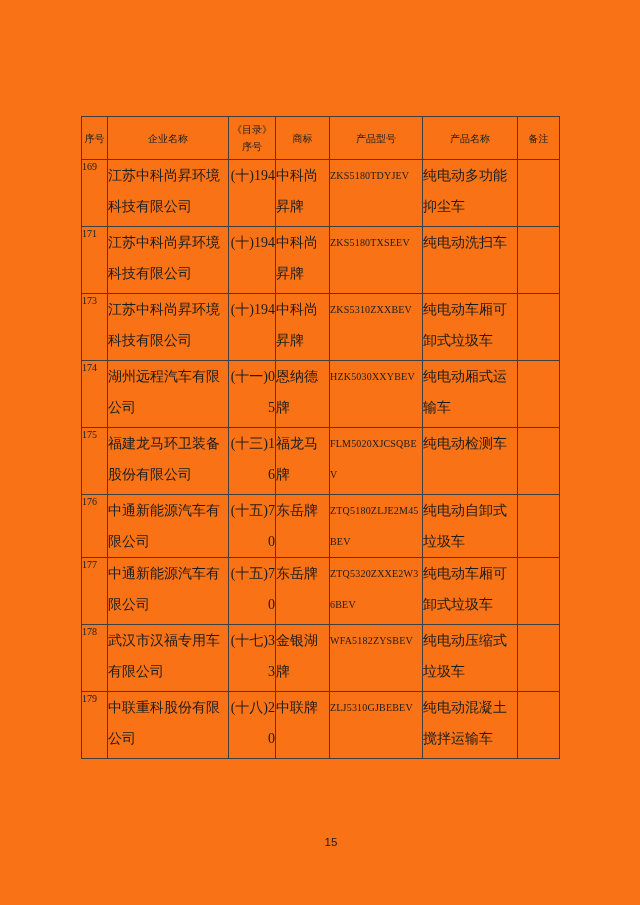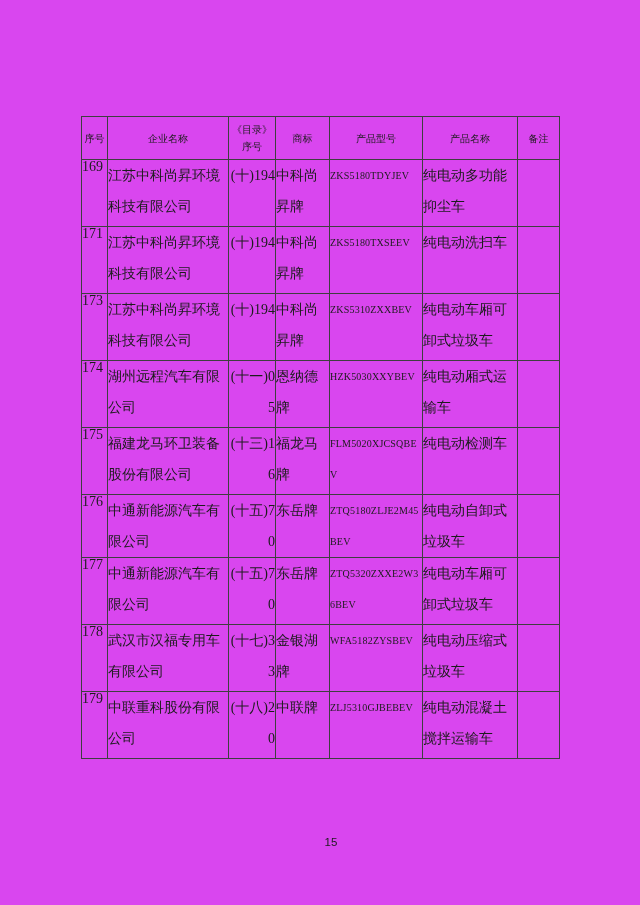--- a/index.html
+++ b/index.html
@@ -11,21 +11,21 @@
     width: 640px;
     height: 905px;
     position: relative;
     font-family: "Liberation Serif", "DejaVu Serif", serif;
     color: #1c1c1c;
     overflow: hidden;
   }
   .page {
     position: absolute;
     inset: 0;
-    background: #d946ef;
+    background: #f97316;
   }
   table.doc-table {
     position: absolute;
     left: 81px;
     top: 116px;
     width: 478px;
     border-collapse: collapse;
     table-layout: fixed;
   }
   .doc-table col.w-seq     { width: 26px; }
@@ -51,21 +51,21 @@
     vertical-align: middle;
     padding: 2px 1px;
   }
   
   .doc-table tbody tr { height: 67px; }
   .doc-table tbody tr:nth-child(6)  { height: 34px; }
   .doc-table tbody tr:nth-child(10) { height: 33px; }
   .doc-table tbody tr:nth-child(11) { height: 38px; }
 
   .c-seq {
-    font-size: 14px;
+    font-size: 10px;
     line-height: 13px;
     padding-left: 2px;
   }
   .c-company, .c-brand, .c-product, .c-catalog {
     font-size: 14px;
     line-height: 31px;
     word-break: break-all;
   }
   .c-company { padding-left: 2px; }
   .c-brand   { padding-left: 2px; }

